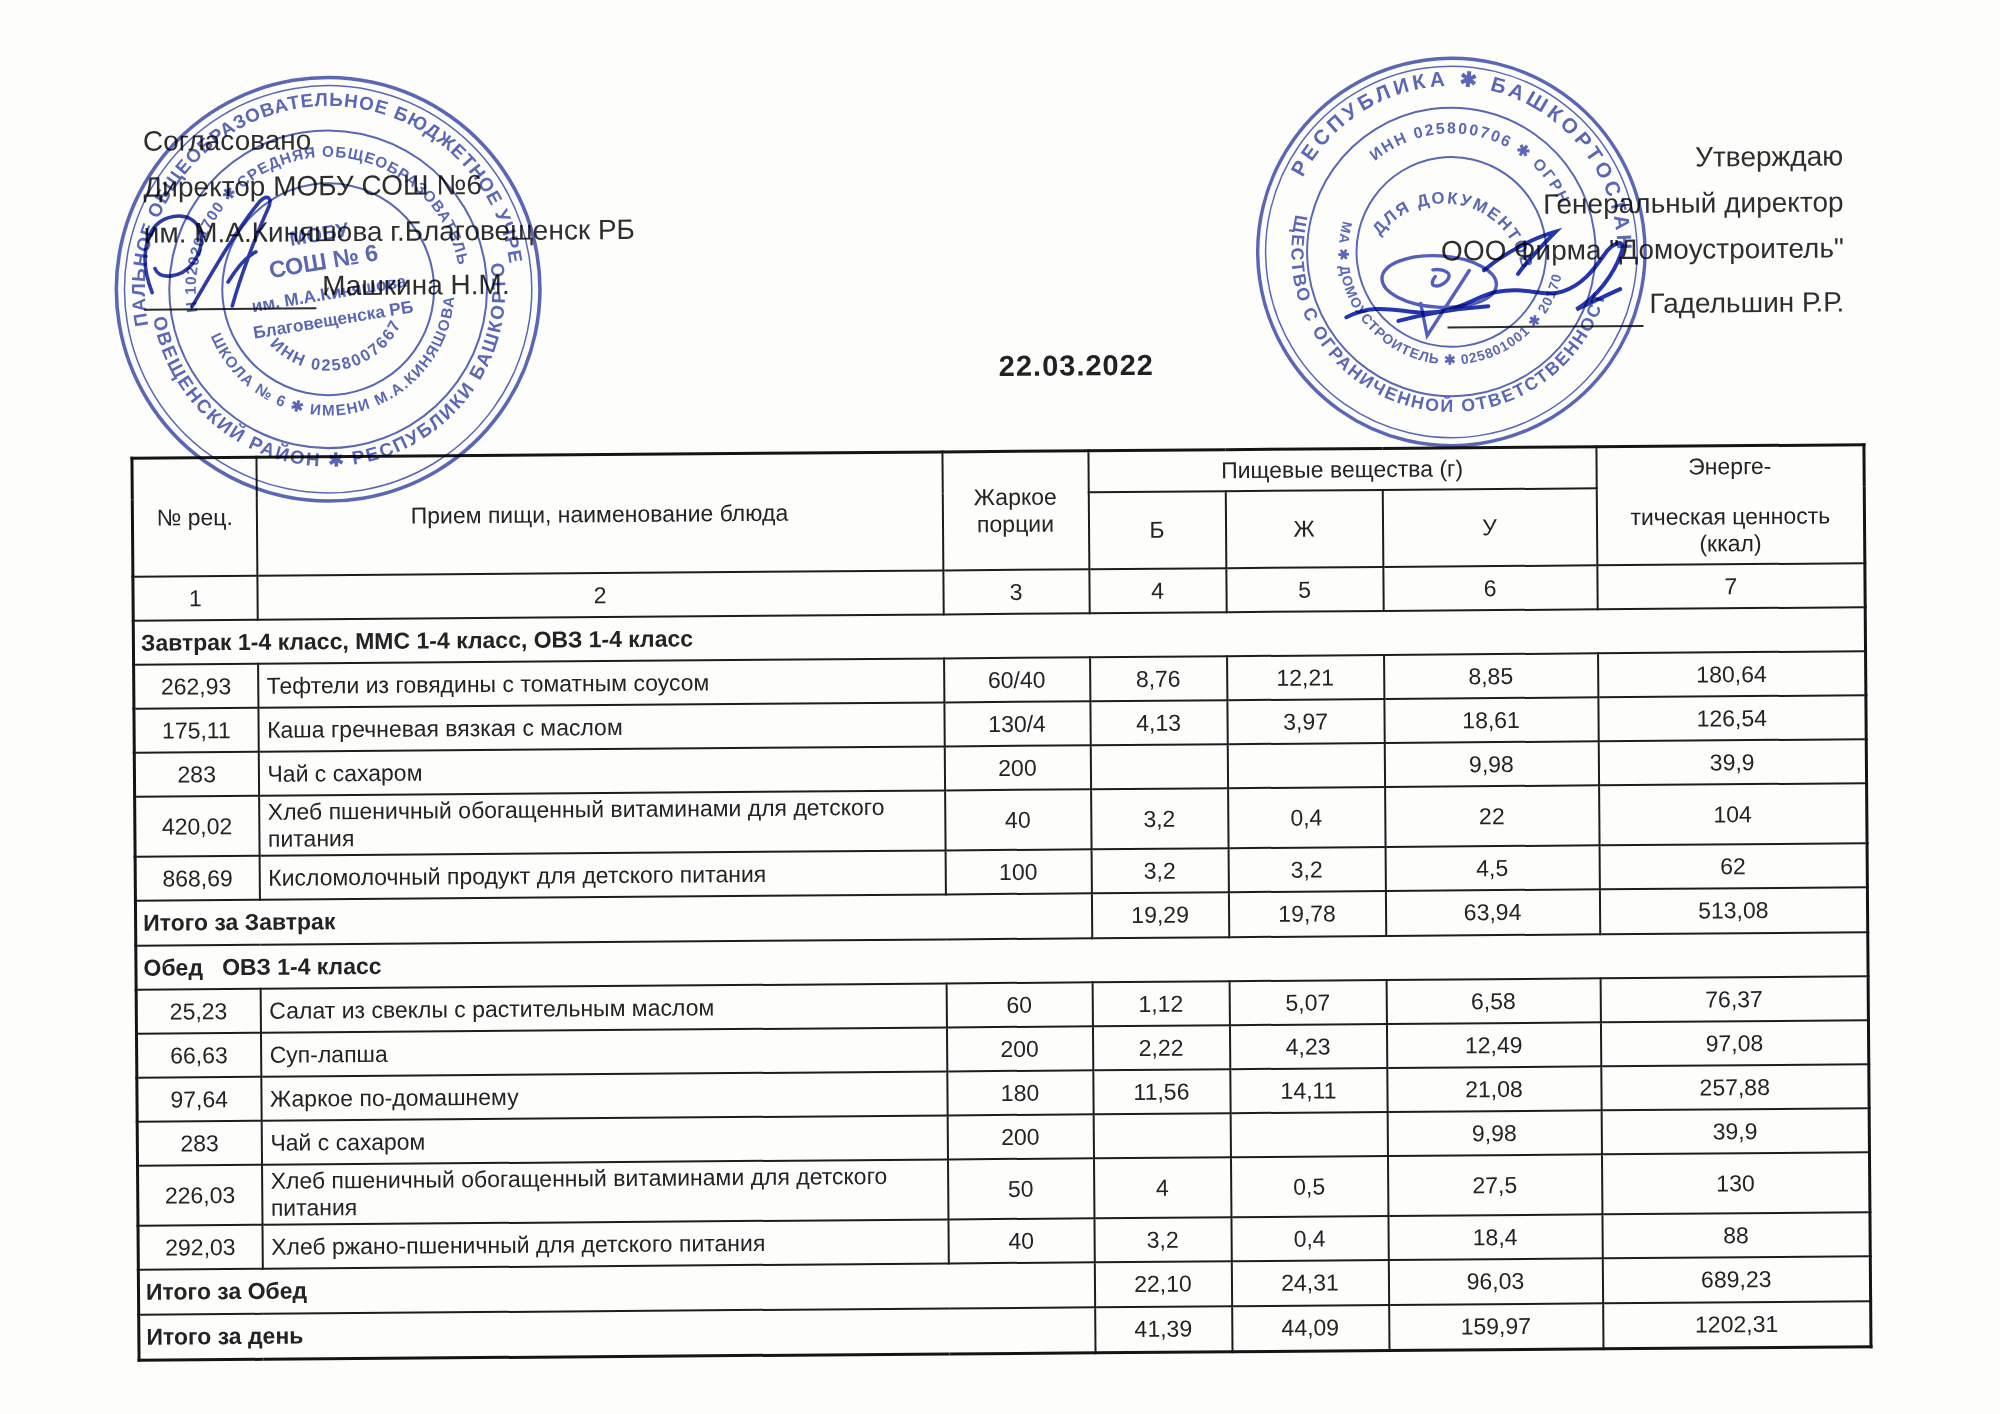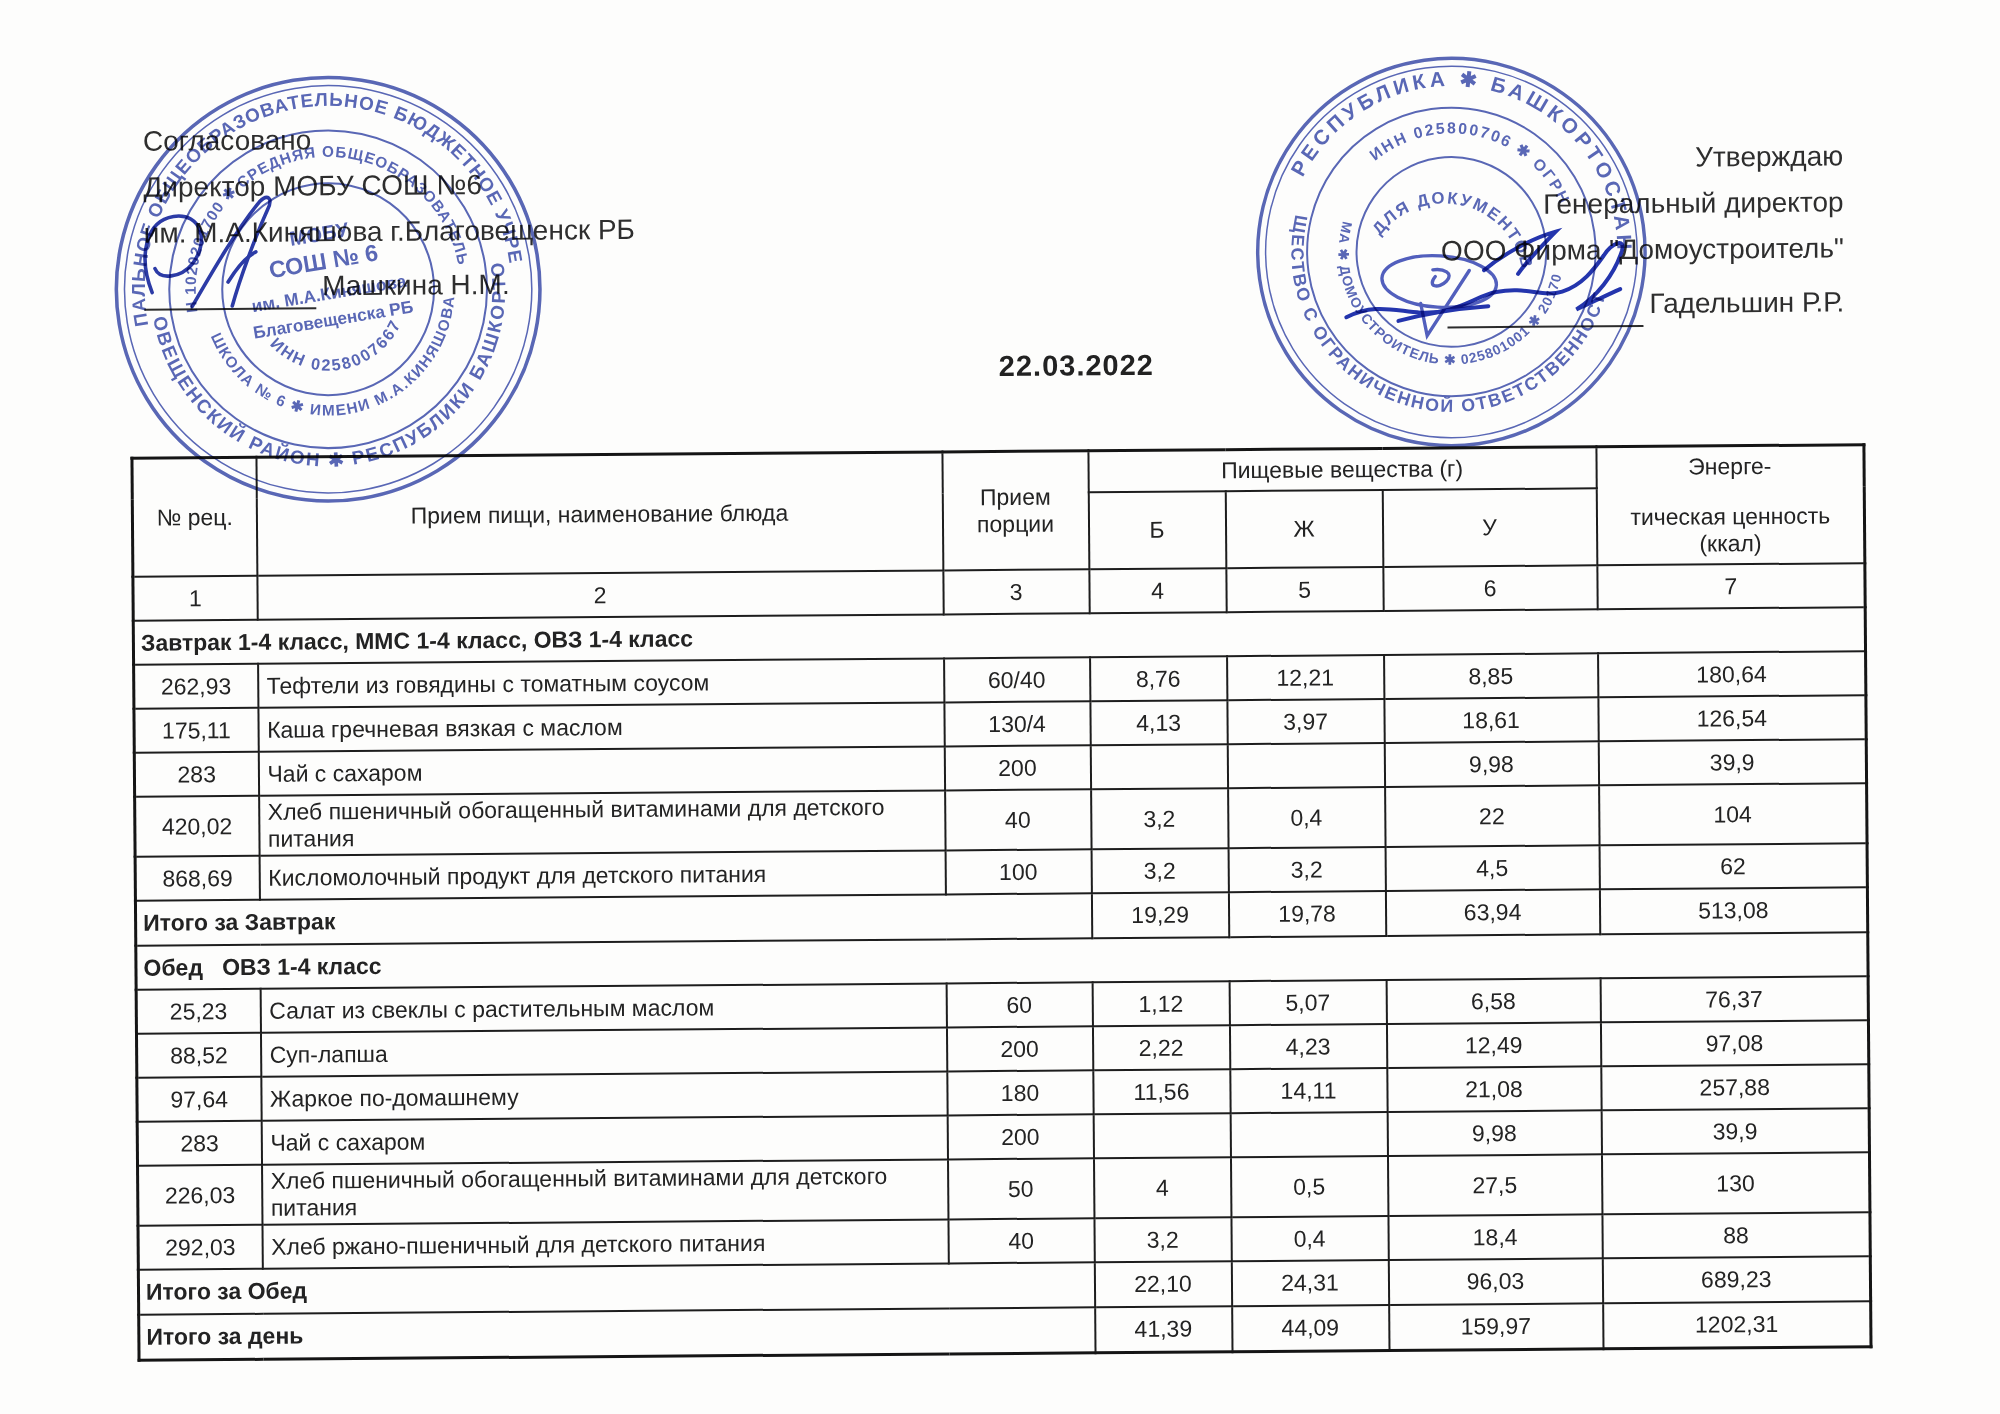--- a/index.html
+++ b/index.html
@@ -156,21 +156,21 @@
           <col style="width:146px">
       <col style="width:137px">
           <col style="width:157px">
           <col style="width:214px">
           <col style="width:268px">
     </colgroup>
     <thead>
       <tr class="h1">
         <th rowspan="2">№ рец.</th>
         <th rowspan="2">Прием пищи, наименование блюда</th>
-        <th rowspan="2">Прием порции</th>
+        <th rowspan="2">Жаркое порции</th>
         <th colspan="3">Пищевые вещества (г)</th>
         <th rowspan="2">
           <div class="energy-wrap">
             <div>Энерге-</div>
             <div>тическая ценность (ккал)</div>
           </div>
         </th>
       </tr>
       <tr class="h2">
         <th>Б</th>
@@ -253,21 +253,21 @@
       <tr class="r">
         <td class="c">25,23</td>
         <td class="l">Салат из свеклы с растительным маслом</td>
         <td class="c">60</td>
         <td class="c">1,12</td>
         <td class="c">5,07</td>
         <td class="c">6,58</td>
         <td class="c">76,37</td>
       </tr>
       <tr class="r">
-        <td class="c">88,52</td>
+        <td class="c">66,63</td>
         <td class="l">Суп-лапша</td>
         <td class="c">200</td>
         <td class="c">2,22</td>
         <td class="c">4,23</td>
         <td class="c">12,49</td>
         <td class="c">97,08</td>
       </tr>
       <tr class="r">
         <td class="c">97,64</td>
         <td class="l">Жаркое по-домашнему</td>

